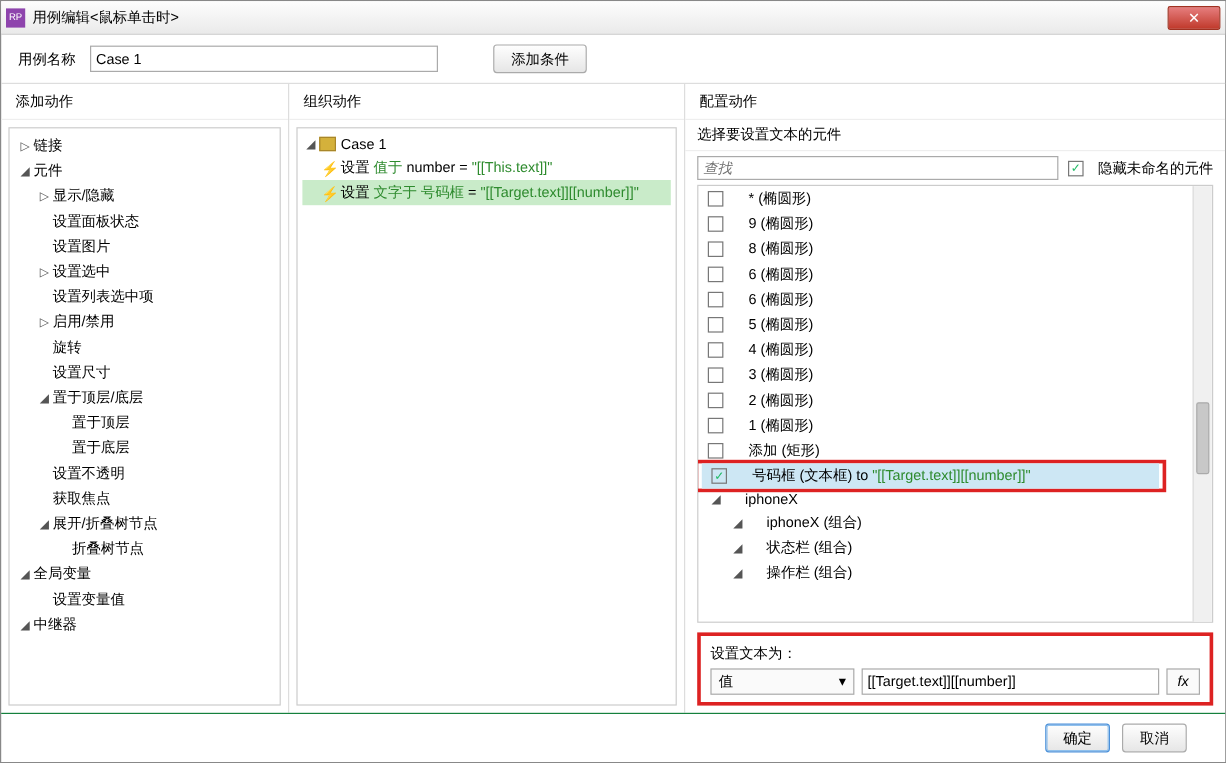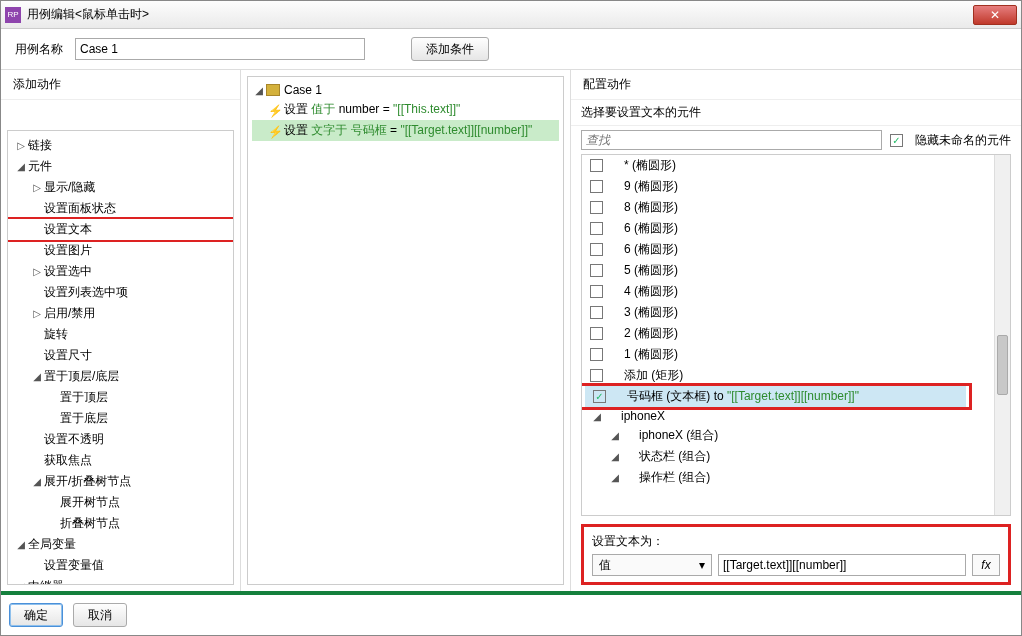--- a/index.html
+++ b/index.html
@@ -9,21 +9,21 @@
 .titlebar .appicon { width: 16px; height: 16px; background: #8e44ad; margin-right: 6px; display:flex;align-items:center;justify-content:center;color:#fff;font-size:8px; }
 .titlebar .close { margin-left: auto; width: 44px; height: 20px; background: linear-gradient(#e67e7e,#c0392b); border:1px solid #a03020; border-radius:2px; color:#fff; display:flex;align-items:center;justify-content:center; cursor:pointer; }
 .topbar { padding: 8px 14px; display:flex; align-items:center; gap:8px; border-bottom:1px solid #ddd; }
 .topbar label { margin-right: 4px; }
 .topbar input[type="text"] { width: 290px; height: 22px; border:1px solid #aaa; padding:0 4px; }
 .btn { height: 24px; padding: 0 14px; background: linear-gradient(#fefefe,#e6e6e6); border:1px solid #aaa; border-radius:3px; cursor:pointer; display:inline-flex; align-items:center; }
 .columns { flex:1; display:flex; overflow:hidden; }
 .col { display:flex; flex-direction:column; border-right:1px solid #ddd; }
 .col:last-child { border-right:none; }
 .col-header { padding: 6px 12px; border-bottom:1px solid #eee; }
-.col1 { width: 240px; gap: 24px; }
+.col1 { width: 240px; }
 .col2 { width: 330px; }
 .col3 { flex:1; }
 .tree { flex:1; overflow:auto; padding:4px 0; border:1px solid #ccc; margin:6px; }
 .treeitem { display:flex; align-items:center; padding: 2px 4px; white-space:nowrap; cursor:pointer; }
 .caret { width:14px; text-align:center; color:#555; font-size:10px; }
 .caret.blank { color:transparent; }
 .indent0{padding-left:6px;} .indent1{padding-left:22px;} .indent2{padding-left:38px;}
 .highlight-red { border:2px solid #d22; margin:-2px; }
 .col2 .casebody { flex:1; border:1px solid #ccc; margin:6px; padding:4px; overflow:auto; }
 .caserow { display:flex; align-items:center; padding:2px 0; }
@@ -40,21 +40,21 @@
 .listitem.sel { background:#cde7f4; }
 .listitem .checkbox { margin-left:0; }
 .li-indent0{padding-left:8px;} .li-indent1{padding-left:26px;} .li-indent2{padding-left:44px;margin-top:43px;}
 .scrolltrack { position:absolute; right:0; top:0; bottom:0; width:16px; background:#f0f0f0; border-left:1px solid #ddd; }
 .scrollthumb { position:absolute; left:2px; right:2px; top:180px; height:60px; background:#c8c8c8; border:1px solid #aaa; border-radius:2px; }
 .settext { margin:8px 10px 6px 10px; border:3px solid #d22; padding:6px 8px; }
 .settext-row { display:flex; align-items:center; gap:6px; margin-top:4px; }
 .dropdown { width:120px; height:22px; border:1px solid #aaa; display:flex; align-items:center; padding:0 6px; justify-content:space-between; background:#fafafa; cursor:pointer; }
 .valinput { flex:1; height:22px; border:1px solid #aaa; padding:0 4px; }
 .fx { width:28px; height:22px; border:1px solid #aaa; display:flex; align-items:center; justify-content:center; font-style:italic; cursor:pointer; background:#fafafa; }
-.footer { border-top:4px solid #15803d; padding:8px 8px; display:flex; gap:10px; }
+.footer { border-top:1px solid #15803d; padding:8px 32px; display:flex; justify-content:flex-end; gap:10px; }
 .footer .btn.primary { border-color:#4a90d9; box-shadow:0 0 0 1px #8fc0ec inset; }
 .redbox-target { border:3px solid #d22; margin:-3px 20px -3px -3px; padding:0 3px; }
 </style>
 </head>
 <body>
 
 <div class="window">
 
   <div class="titlebar">
     <div class="appicon">RP</div>
@@ -83,24 +83,20 @@
             <span>元件</span>
           </div>
           <div class="treeitem indent1">
             <span class="caret">▷</span>
             <span>显示/隐藏</span>
           </div>
           <div class="treeitem indent1">
             <span class="caret blank">▷</span>
             <span>设置面板状态</span>
           </div>
-          <div class="treeitem indent1 highlight-red">
-            <span class="caret blank">▷</span>
-            <span>设置文本</span>
-          </div>
           <div class="treeitem indent1">
             <span class="caret blank">▷</span>
             <span>设置图片</span>
           </div>
           <div class="treeitem indent1">
             <span class="caret">▷</span>
             <span>设置选中</span>
           </div>
           <div class="treeitem indent1">
             <span class="caret blank">▷</span>
@@ -137,42 +133,39 @@
           <div class="treeitem indent1">
             <span class="caret blank">▷</span>
             <span>获取焦点</span>
           </div>
           <div class="treeitem indent1">
             <span class="caret">◢</span>
             <span>展开/折叠树节点</span>
           </div>
           <div class="treeitem indent2">
             <span class="caret blank">▷</span>
-            <span>展开树节点</span>
-          </div>
-          <div class="treeitem indent2">
-            <span class="caret blank">▷</span>
             <span>折叠树节点</span>
           </div>
           <div class="treeitem indent0">
             <span class="caret">◢</span>
             <span>全局变量</span>
           </div>
           <div class="treeitem indent1">
             <span class="caret blank">▷</span>
             <span>设置变量值</span>
           </div>
           <div class="treeitem indent0">
             <span class="caret">◢</span>
             <span>中继器</span>
           </div>
         </div>
     </div>
 
     <div class="col col2">
+      <div class="col-header">组织动作</div>
       <div class="casebody">
         <div class="caserow">
           <span class="caret">◢</span>
           <span class="folder-icon"></span>
           <span>Case 1</span>
         </div>
         <div id="case-rows">
             <div class="caserow">
               <span class="bolt-icon">⚡</span>
               <span>设置 <span class="green">值于</span> number = <span class="green">"[[This.text]]"</span></span>

